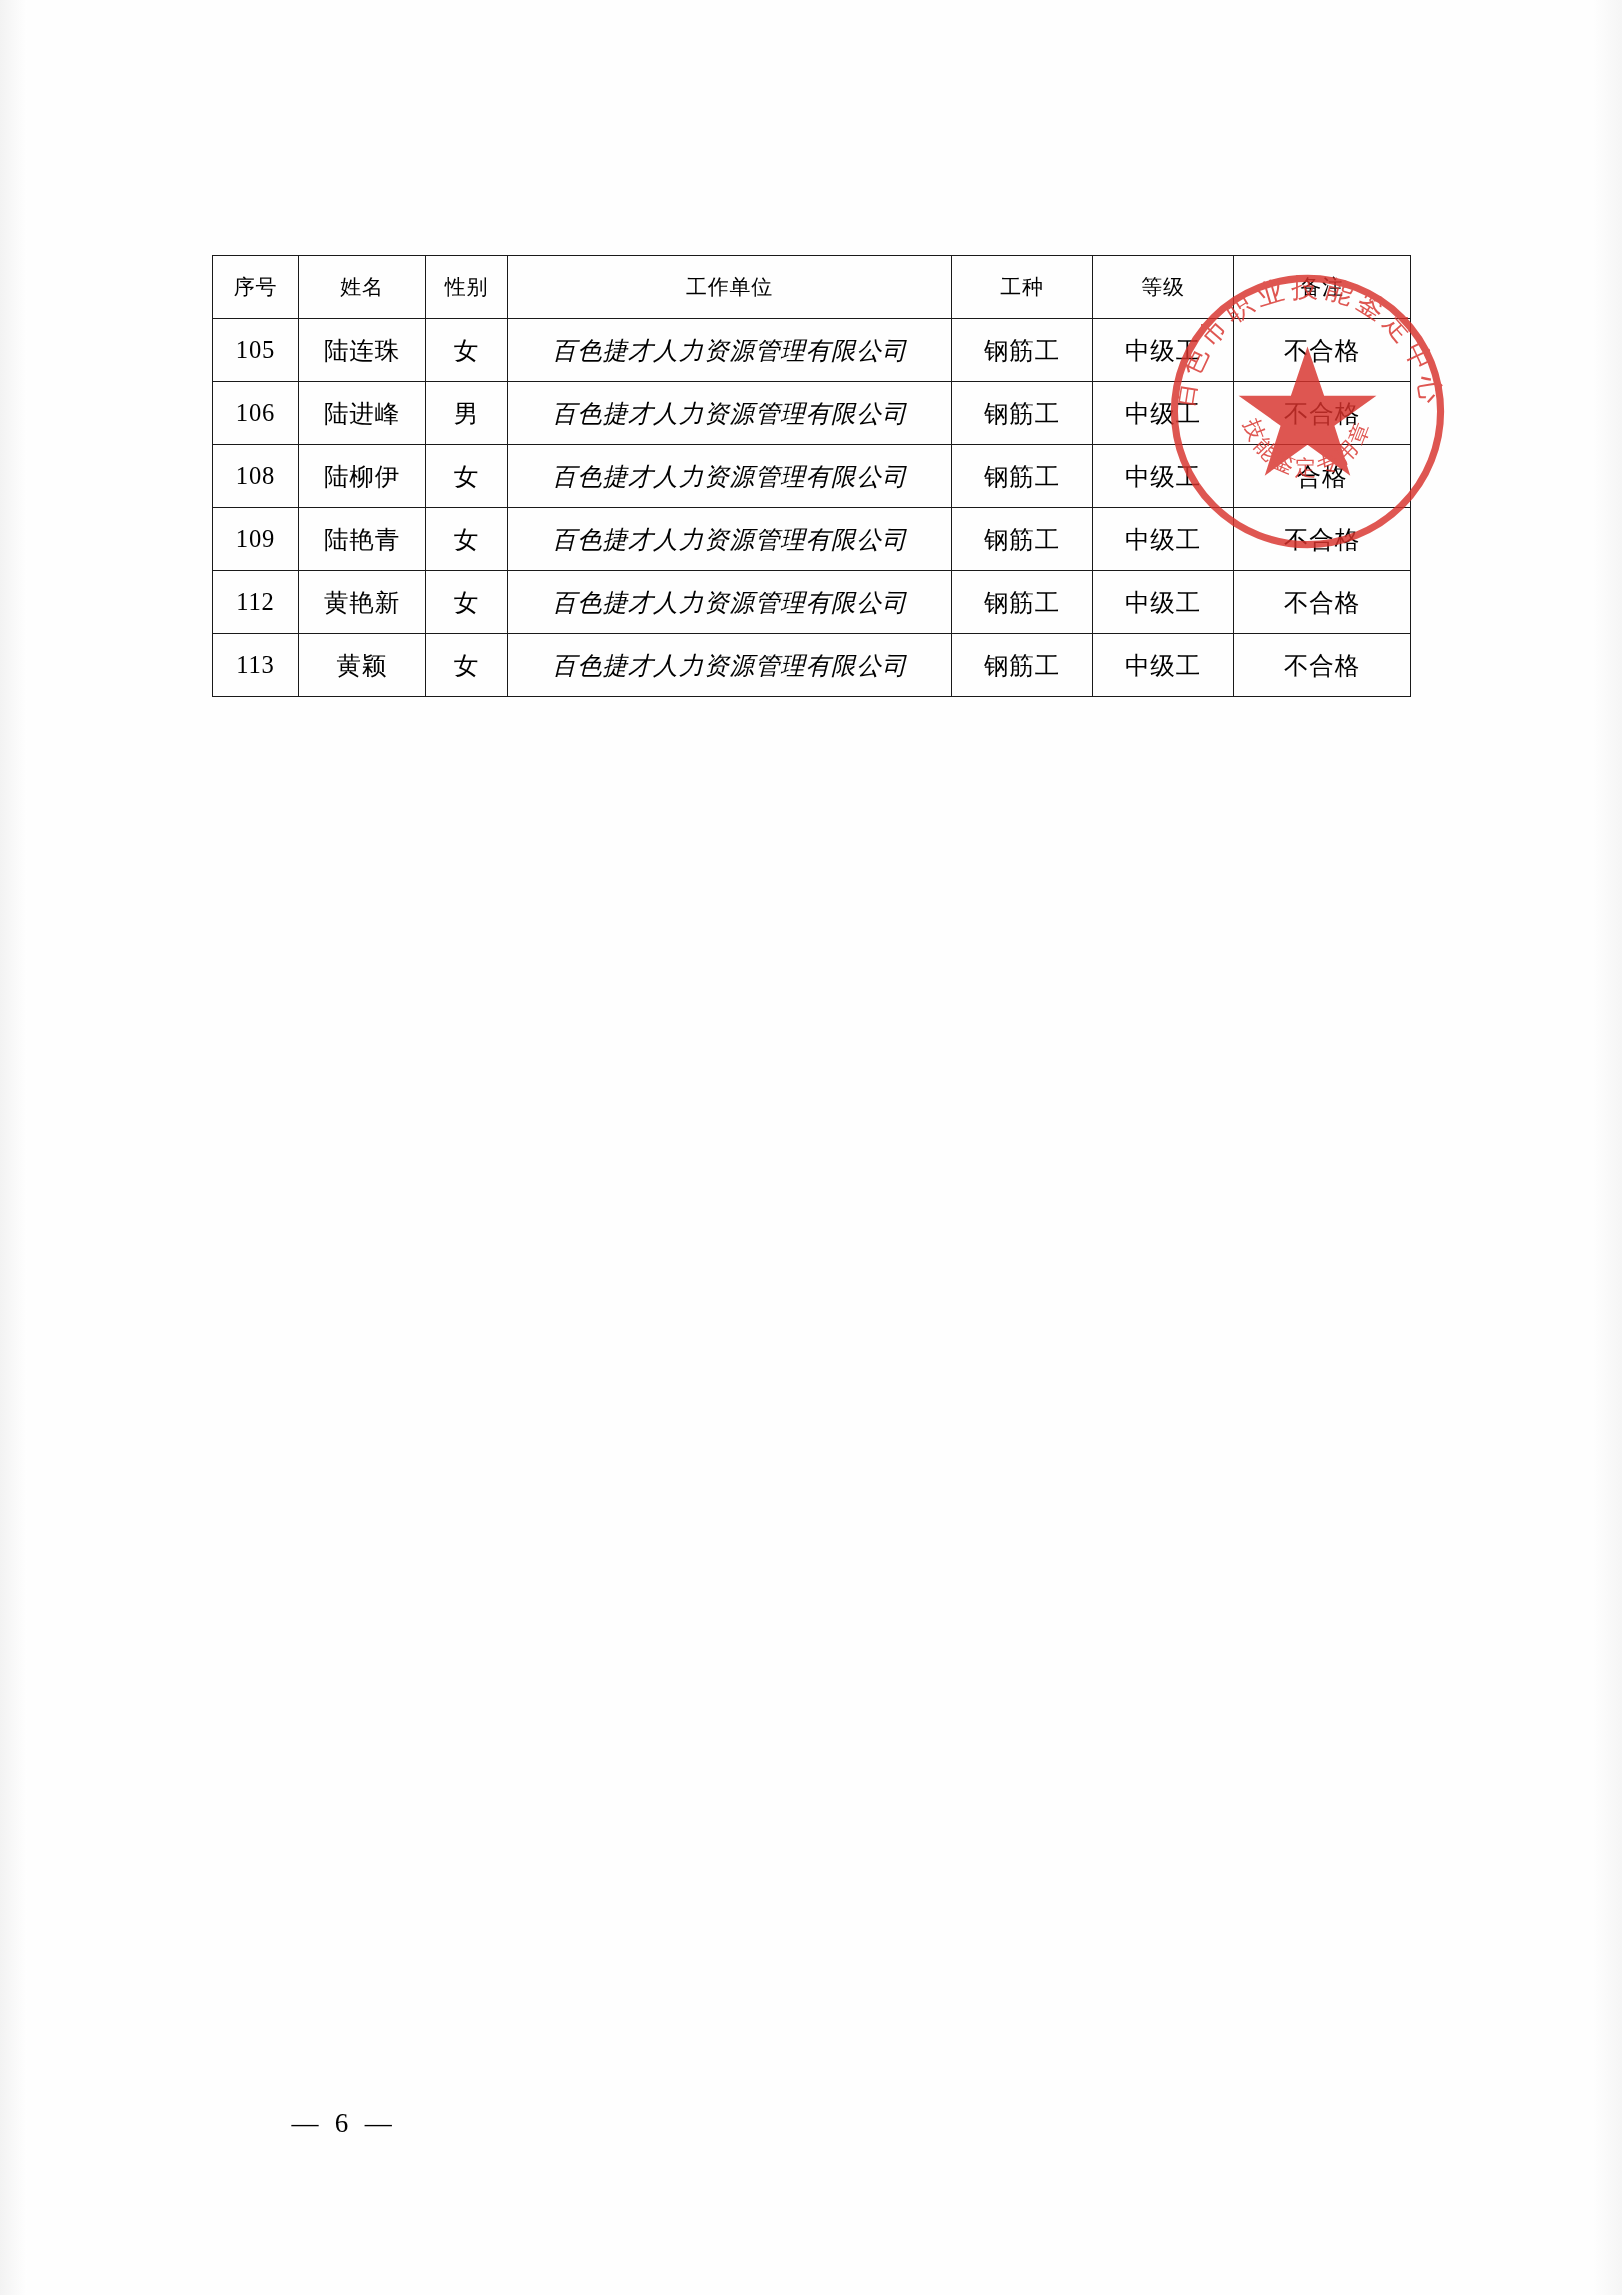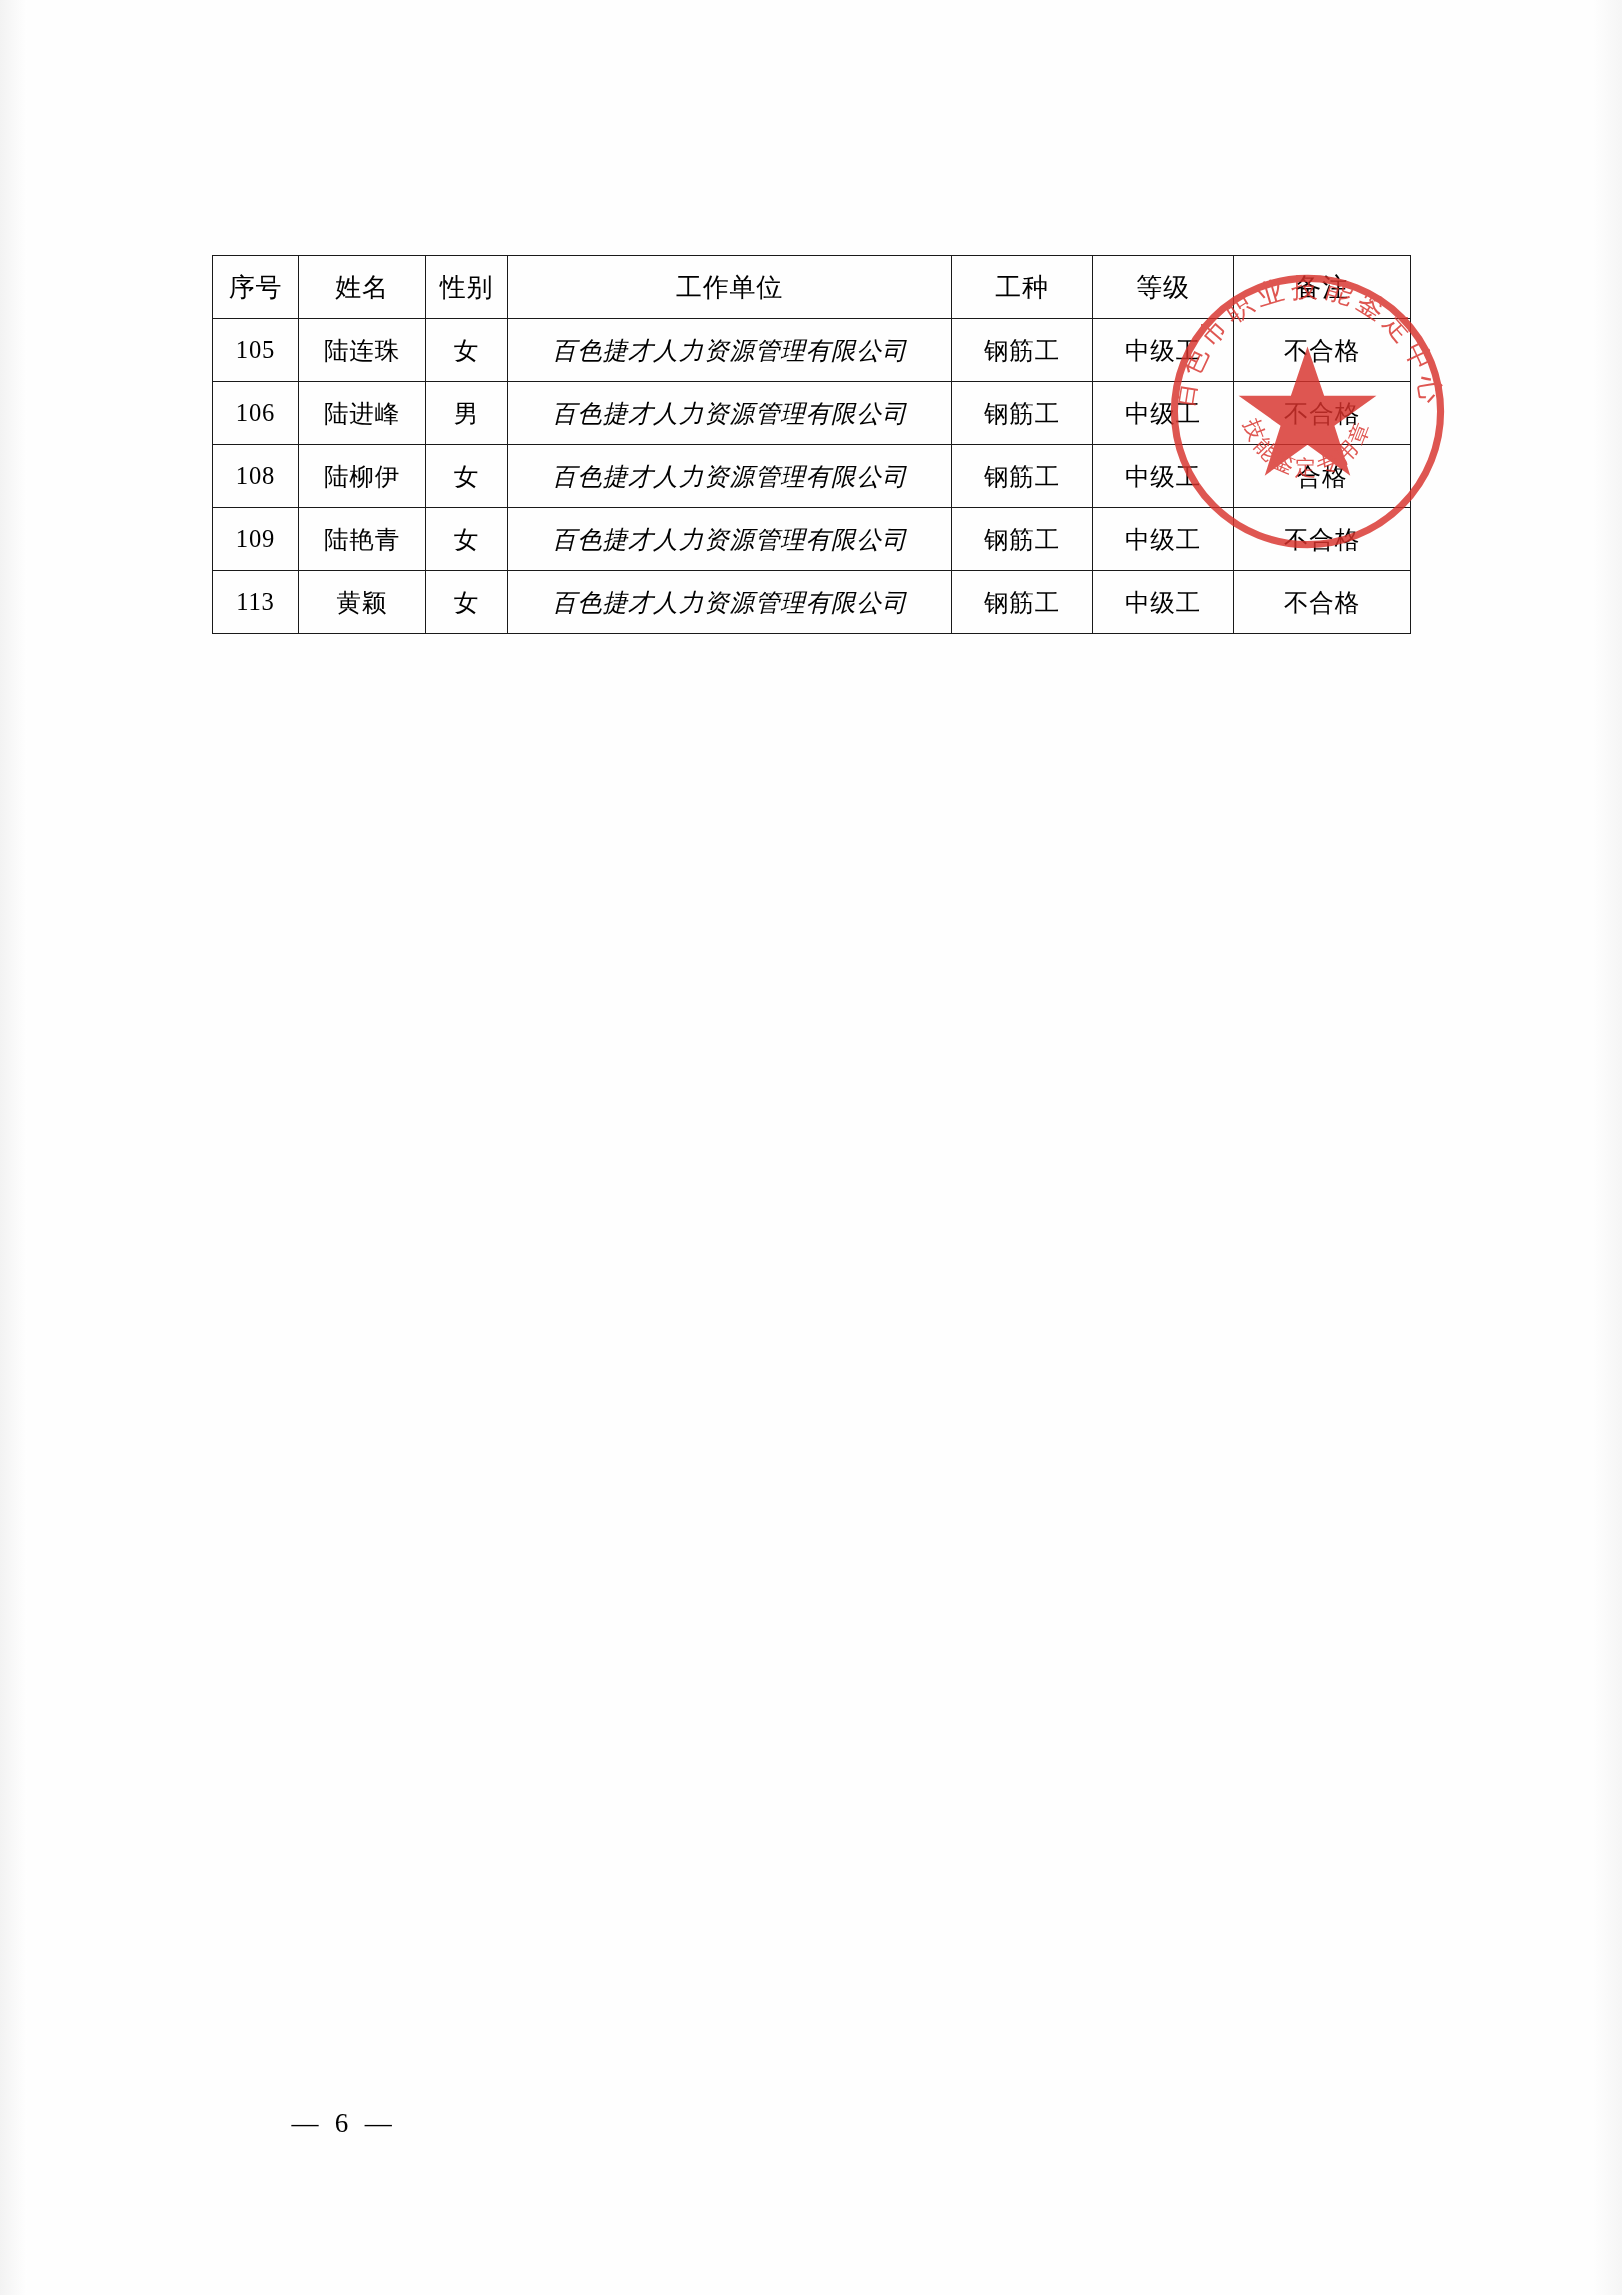--- a/index.html
+++ b/index.html
@@ -55,21 +55,21 @@
     text-align: center;
     vertical-align: middle;
     height: 62px;
     font-size: 24.6px;
     font-weight: normal;
     letter-spacing: 0.8px;
     padding: 0 3.2px;
     white-space: nowrap;
   }
   table.roster thead th {
-    font-size: 26px;
+    font-size: 21px;
   }
   
   col.c-idx  { width: 86px; }
   col.c-name { width: 127px; }
   col.c-sex  { width: 82px; }
   col.c-unit { width: 444px; }
   col.c-job  { width: 141px; }
   col.c-lvl  { width: 141px; }
   col.c-note { width: 177px; }
 
@@ -161,20 +161,29 @@
         <tr>
           <td>109</td>
           <td>陆艳青</td>
           <td>女</td>
           <td class="unit-cell">百色捷才人力资源管理有限公司</td>
           <td>钢筋工</td>
           <td>中级工</td>
           <td>不合格</td>
         </tr>
         <tr>
+          <td>112</td>
+          <td>黄艳新</td>
+          <td>女</td>
+          <td class="unit-cell">百色捷才人力资源管理有限公司</td>
+          <td>钢筋工</td>
+          <td>中级工</td>
+          <td>不合格</td>
+        </tr>
+        <tr>
           <td>113</td>
           <td>黄颖</td>
           <td>女</td>
           <td class="unit-cell">百色捷才人力资源管理有限公司</td>
           <td>钢筋工</td>
           <td>中级工</td>
           <td>不合格</td>
         </tr>
       </tbody>
     </table>

